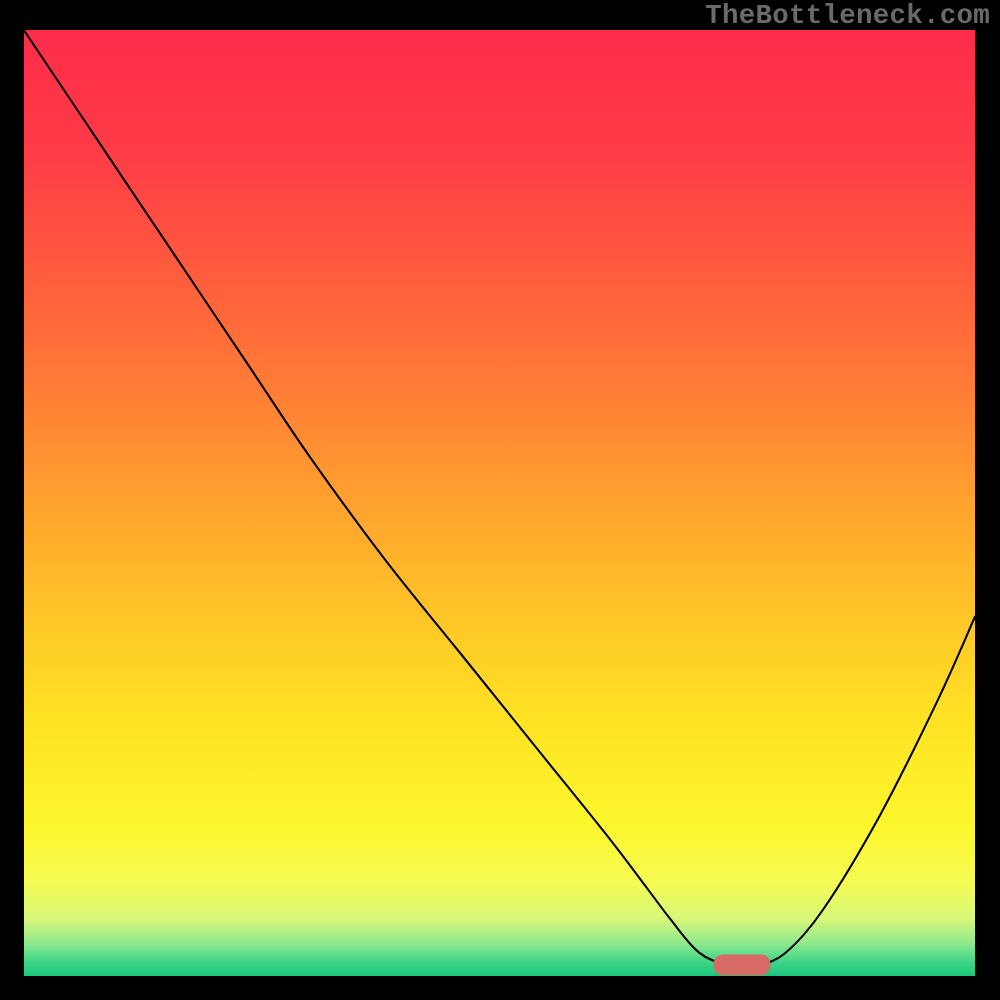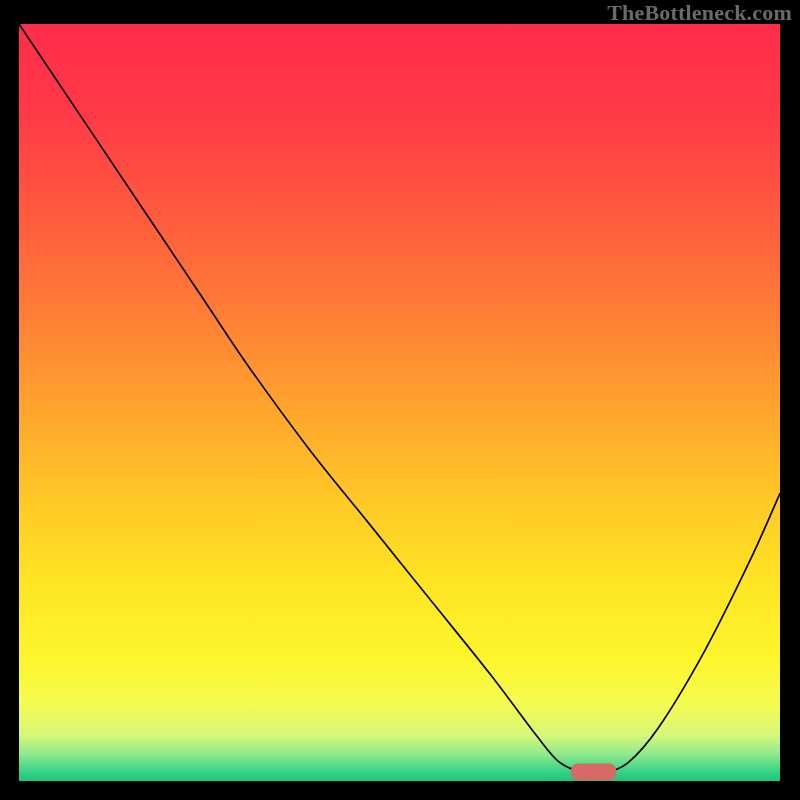--- a/index.html
+++ b/index.html
@@ -12,21 +12,21 @@
   }
   .stage {
     position: relative;
     width: 800px;
     height: 800px;
   }
   .attribution {
     position: absolute;
     top: 0;
     right: 8px;
-    font-family: Liberation Serif, serif;
+    font-family: Liberation Mono, monospace;
     font-size: 22px;
     font-weight: bold;
     color: #6a6a6a;
     letter-spacing: 0.2px;
   }
   .plot-frame {
     position: absolute;
     left: 19px;
     top: 24px;
     width: 761px;

